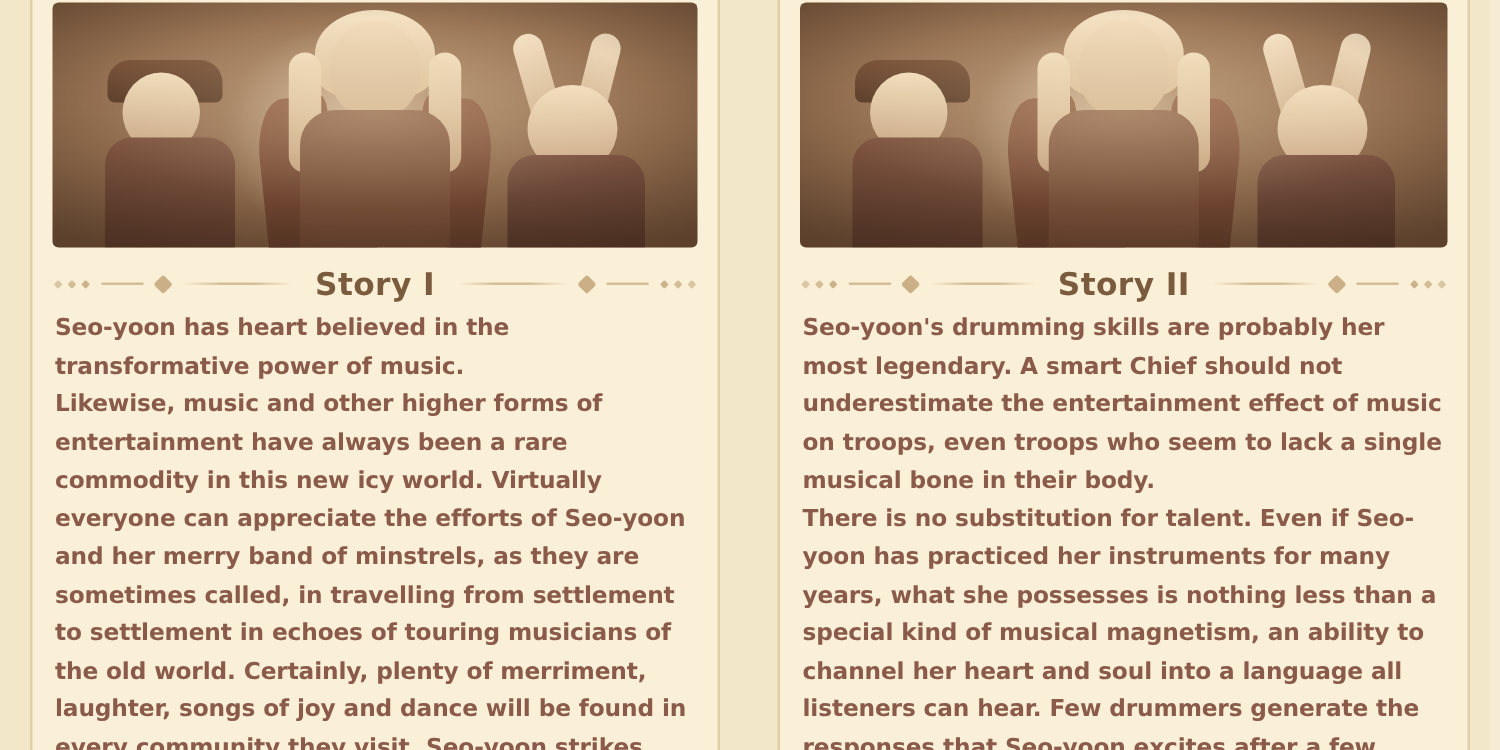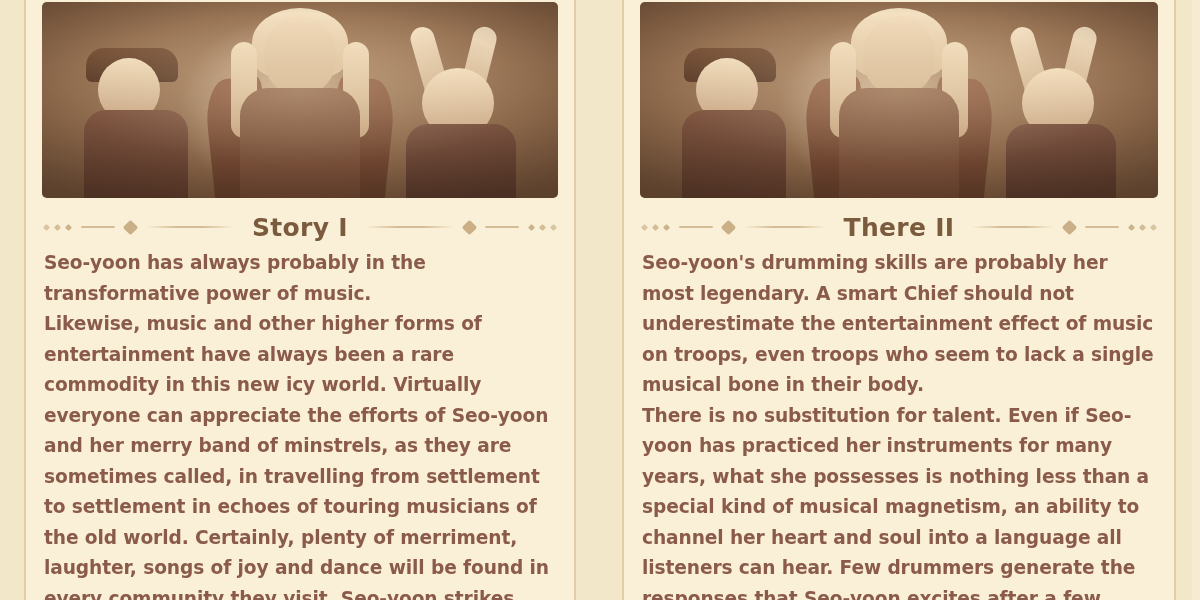--- a/index.html
+++ b/index.html
@@ -306,21 +306,21 @@
         <div class="diamond"></div>
         <div class="dash"></div>
         <div class="dots">
             <i></i>
             <i class="d2"></i>
             <i class="d3"></i>
           </div>
       </div>
 
       <div class="story-body">
-        <p>Seo-yoon has always probably in the transformative power of music.</p>
+        <p>Seo-yoon has heart believed in the transformative power of music.</p>
         <p>Likewise, music and other higher forms of entertainment have always been a rare commodity in this new icy world. Virtually everyone can appreciate the efforts of Seo-yoon and her merry band of minstrels, as they are sometimes called, in travelling from settlement to settlement in echoes of touring musicians of the old world. Certainly, plenty of merriment, laughter, songs of joy and dance will be found in every community they visit. Seo-yoon strikes most folk as a gentle soul on first</p>
       </div>
     </div>
     <div class="edge-fade"></div>
   </div>
 
   <div class="card right">
     <div class="card-inner">
 
       <div class="art">
@@ -354,21 +354,21 @@
 
       <div class="divider-row">
         <div class="dots">
             <i class="d3"></i>
             <i class="d2"></i>
             <i></i>
           </div>
         <div class="dash"></div>
         <div class="diamond"></div>
         <div class="flexline"></div>
-        <div class="story-title">There II</div>
+        <div class="story-title">Story II</div>
         <div class="flexline"></div>
         <div class="diamond"></div>
         <div class="dash"></div>
         <div class="dots">
             <i></i>
             <i class="d2"></i>
             <i class="d3"></i>
           </div>
       </div>
 

